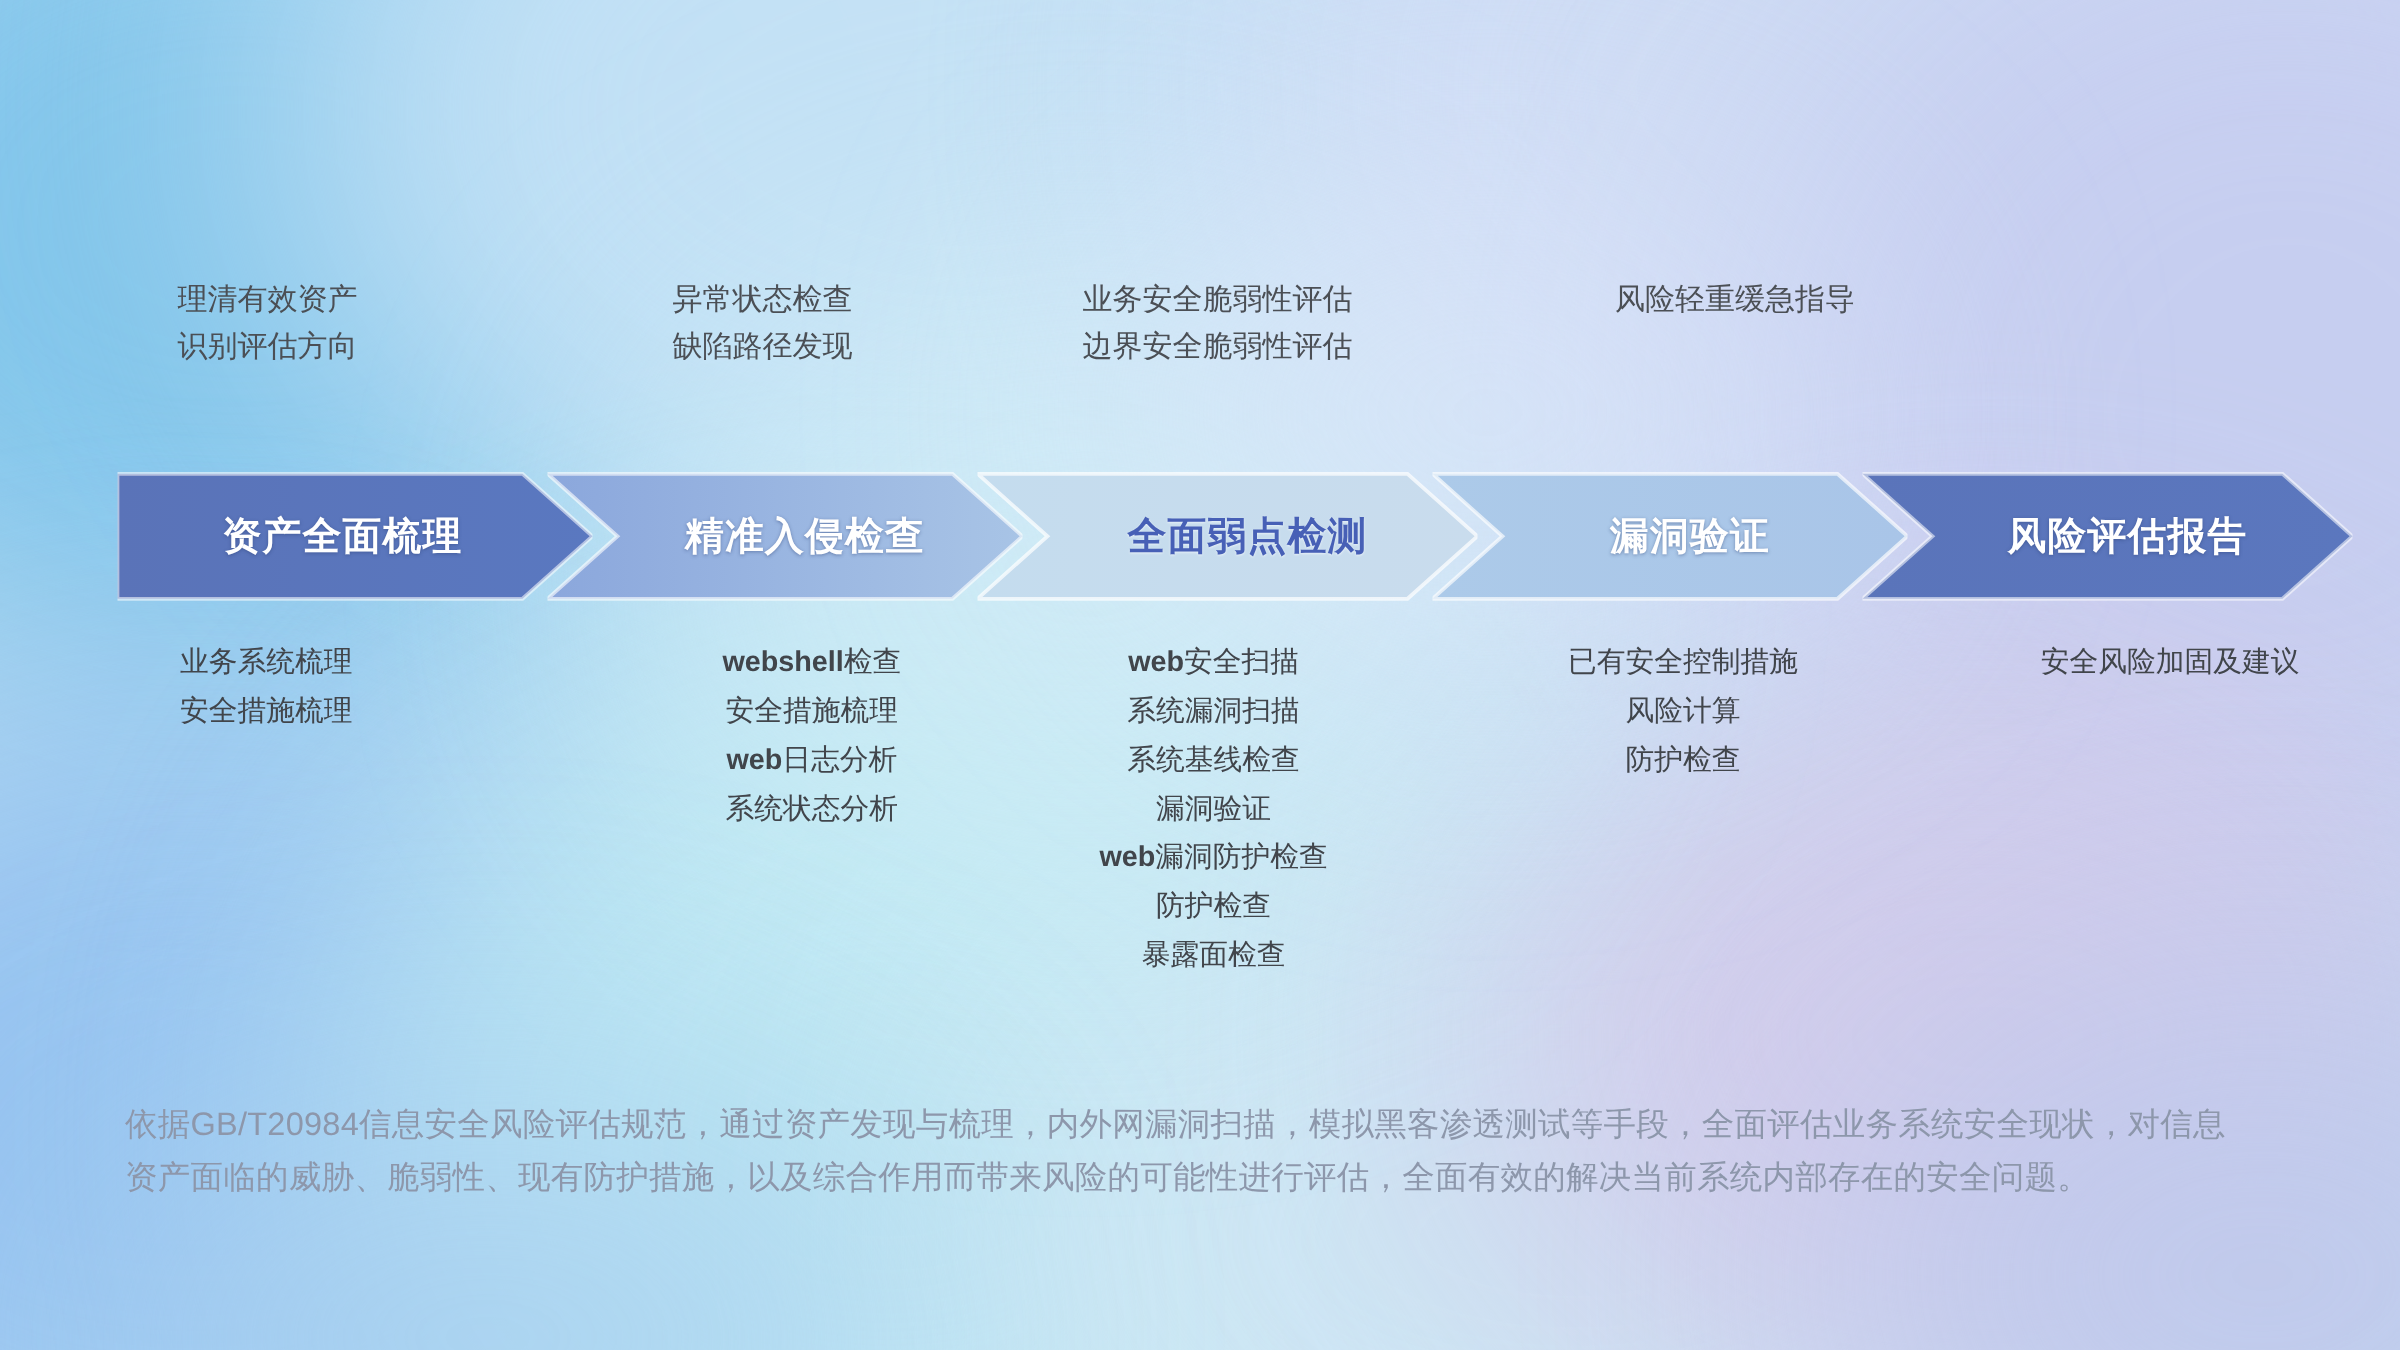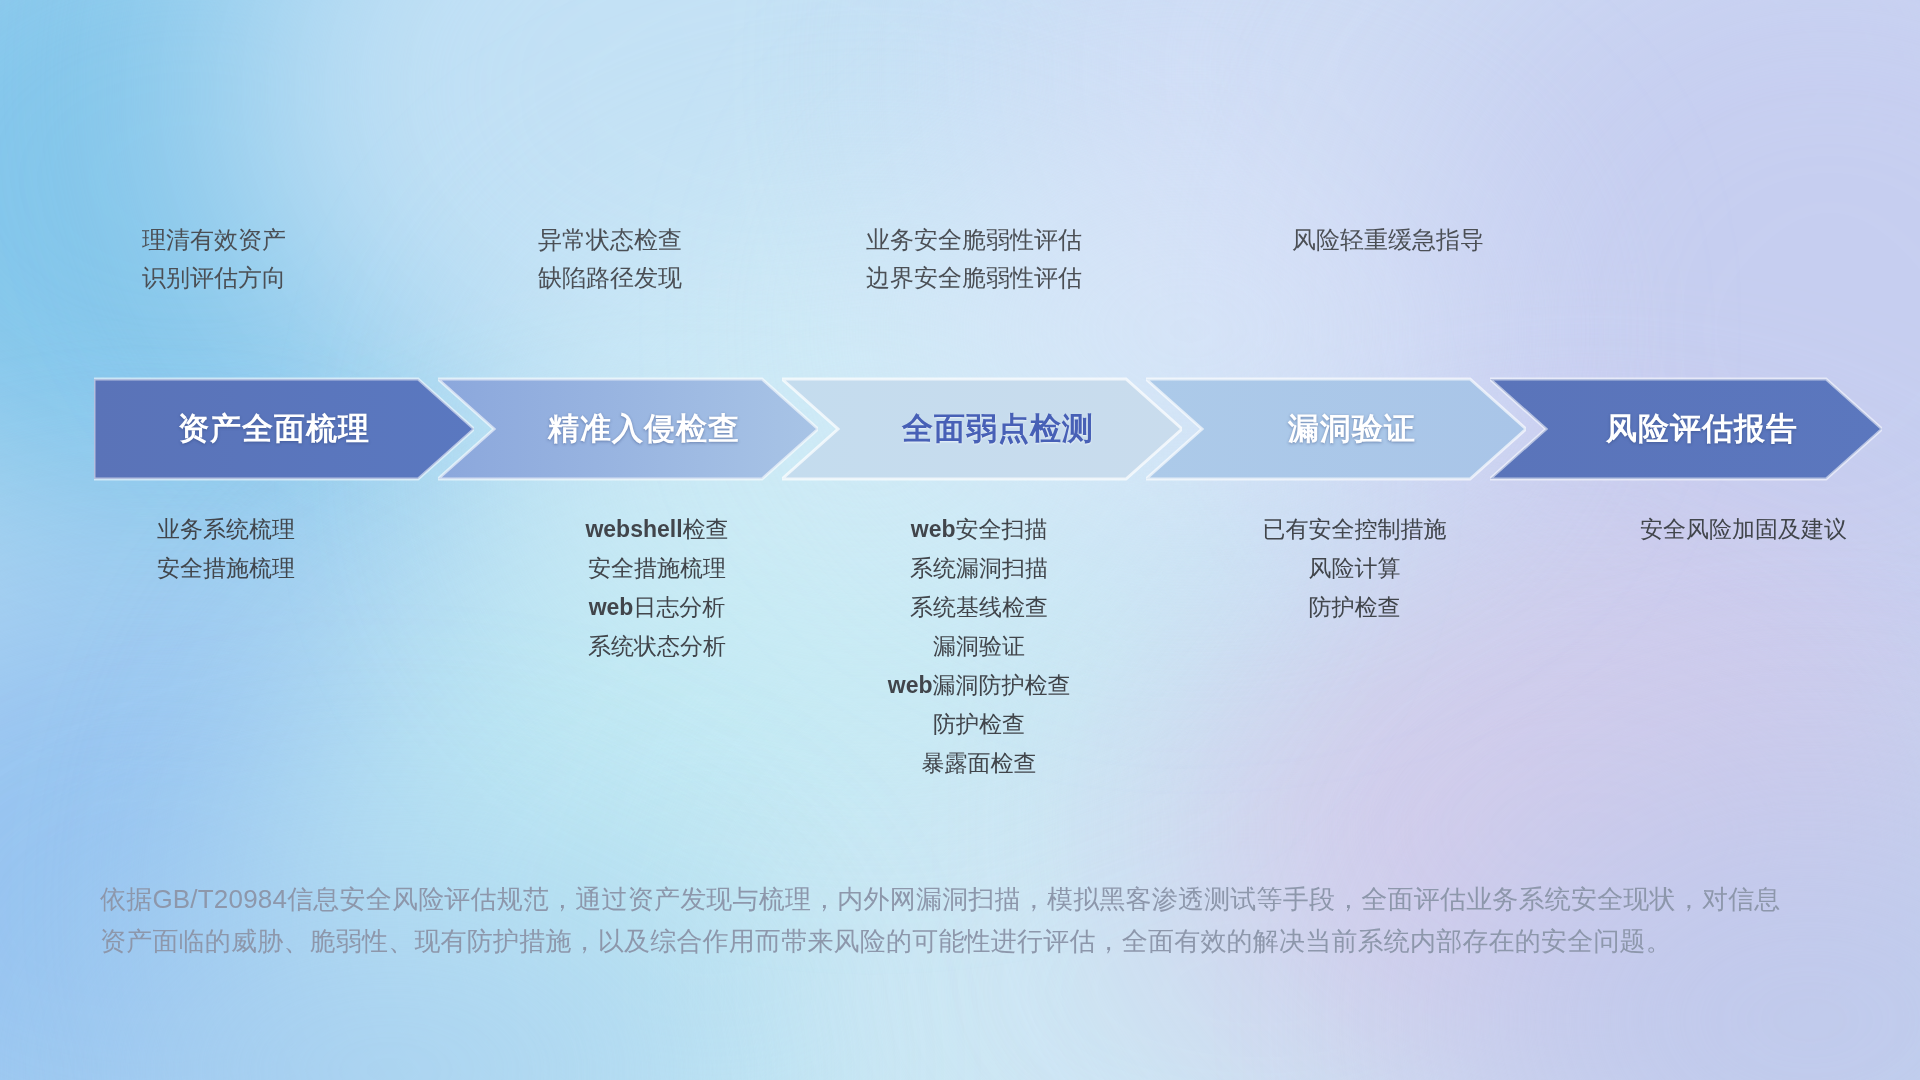--- a/index.html
+++ b/index.html
@@ -139,21 +139,20 @@
     display: flex;
   }
   .bot-col {
     display: flex;
     flex-direction: column;
     gap: 16px;
     color: #41454b;
     font-size: 23px;
     line-height: 1.0;
     white-space: nowrap;
-    margin-left: 13px;
   }
   .bot-col .ln { display: block; }
   .bc1 { width: 352px; padding-left: 144px; text-align: left; }
   .bc2 { width: 322px; padding-left: 34px;  text-align: center; }
   .bc3 { width: 360px; padding-left: 8px;   text-align: center; }
   .bc4 { width: 370px; padding-left: 40px;  text-align: center; }
   .bc5 { width: 400px; padding-left: 36px;  text-align: center; }
   .mono-bold { font-weight: bold; }
 
   

